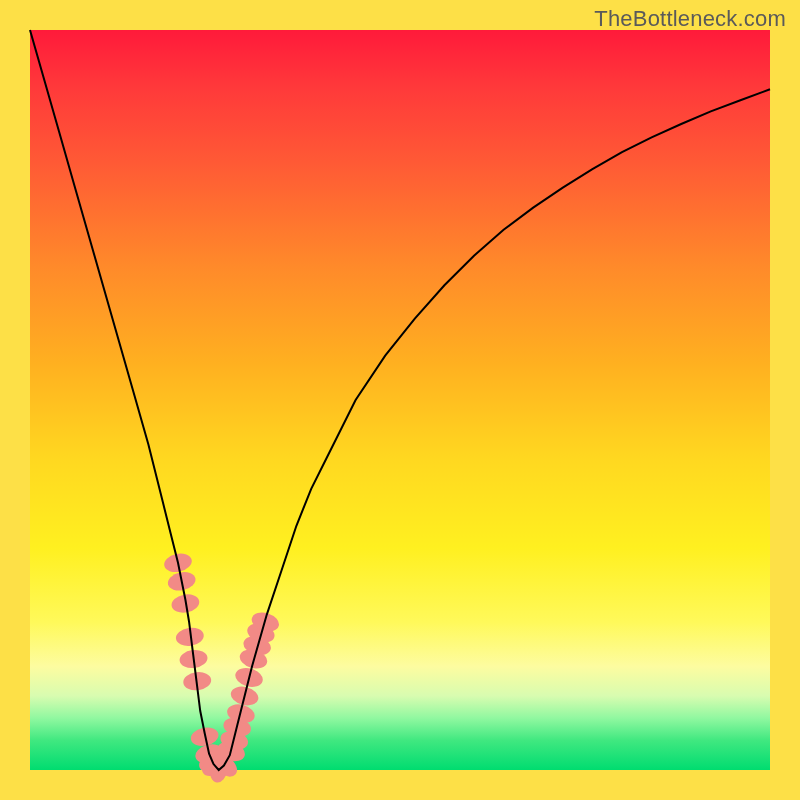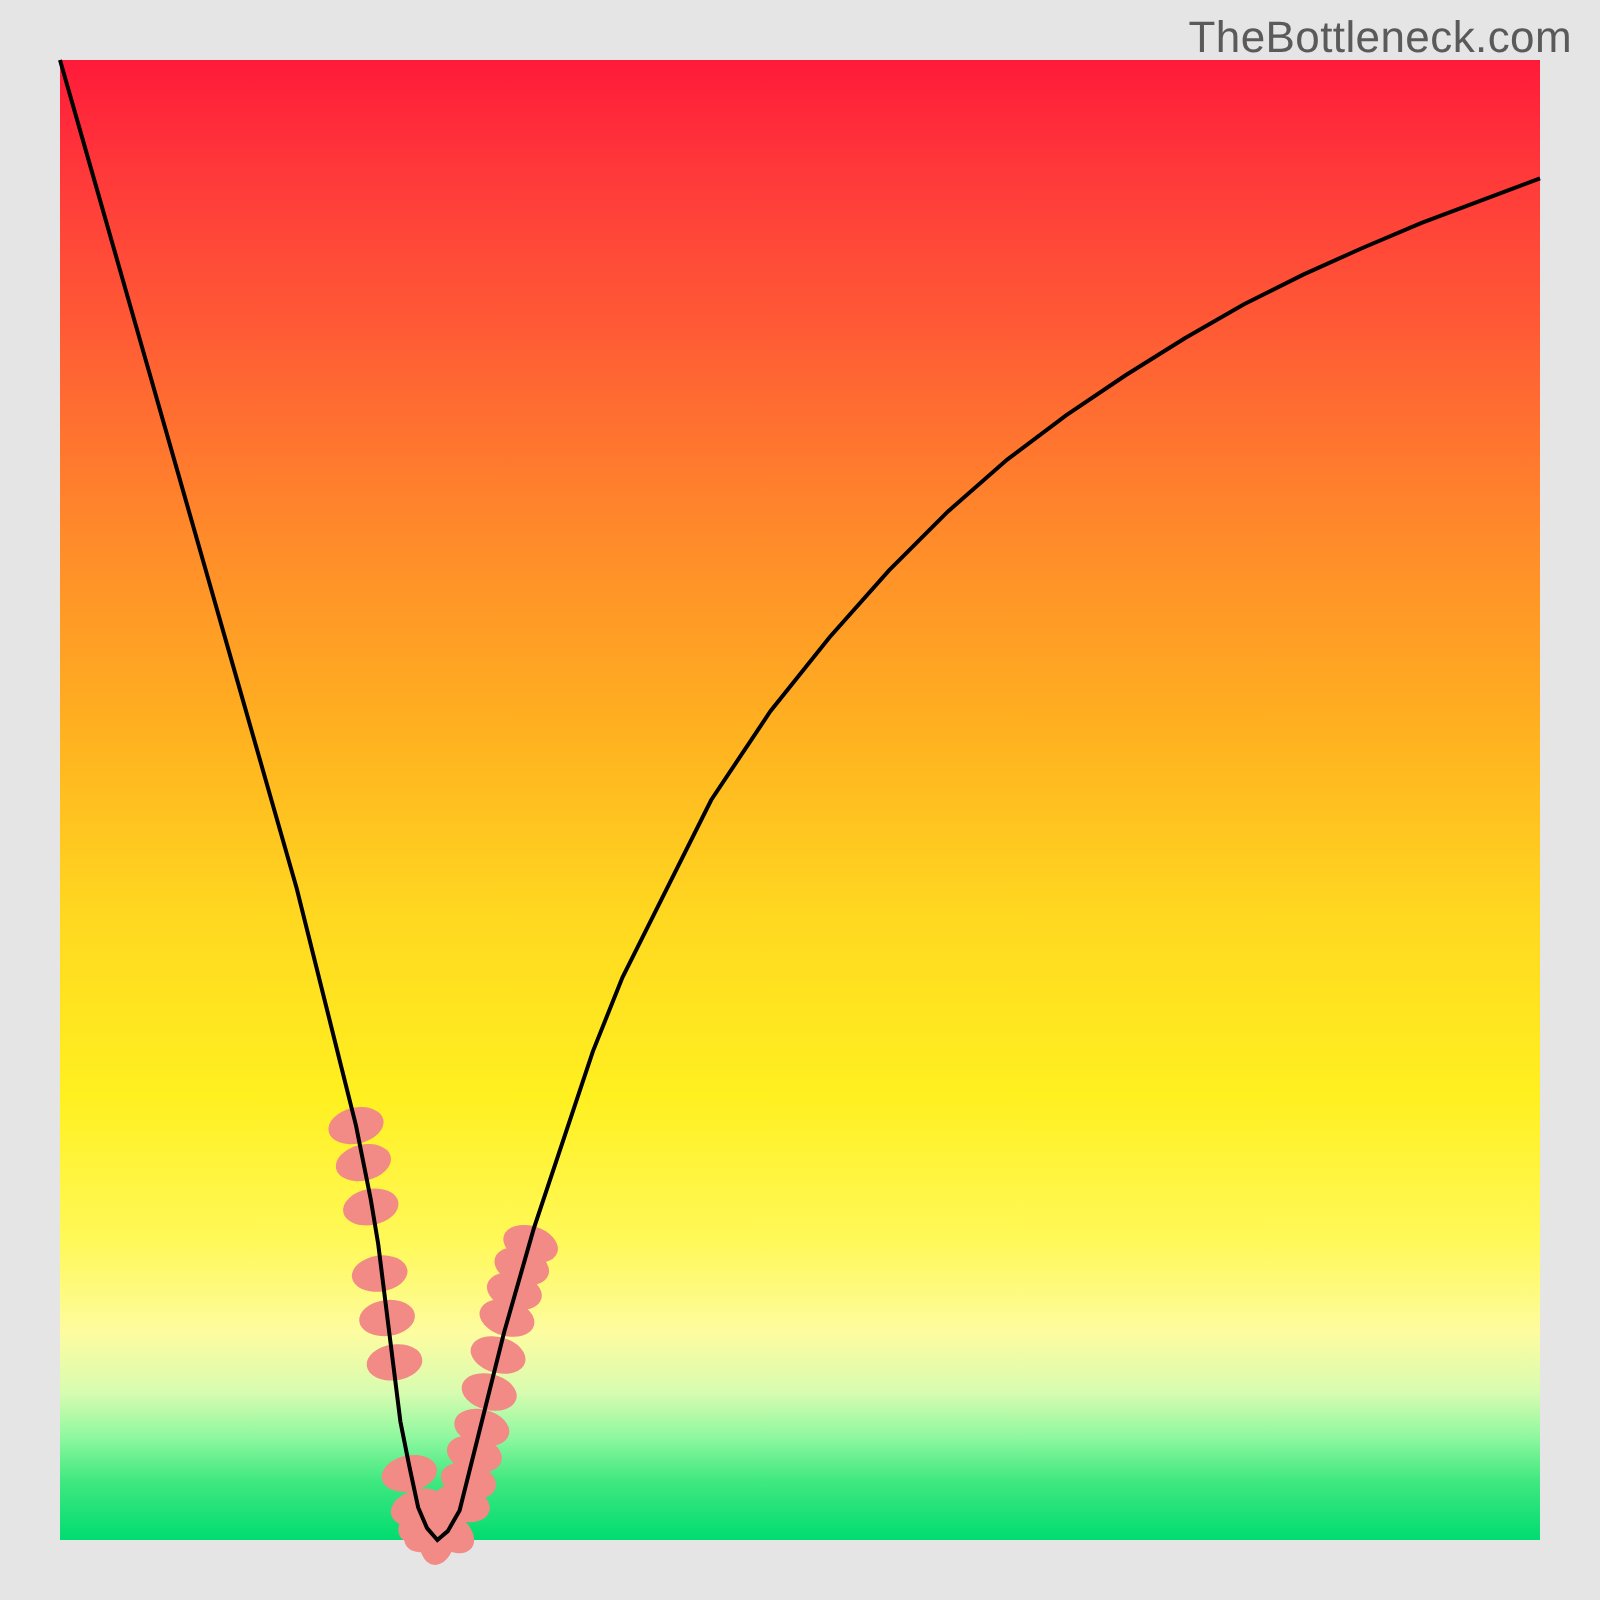--- a/index.html
+++ b/index.html
@@ -8,21 +8,21 @@
     width: 800px;
     height: 800px;
     overflow: hidden;
     background: #000;
     font-family: Arial, Helvetica, sans-serif;
   }
   .frame {
     position: relative;
     width: 800px;
     height: 800px;
-    background: #e5e5e5;
+    background: #fde047;
   }
   .plot-area {
     position: absolute;
     left: 30px;
     top: 30px;
     width: 740px;
     height: 740px;
     
     background: linear-gradient(
       to bottom,

